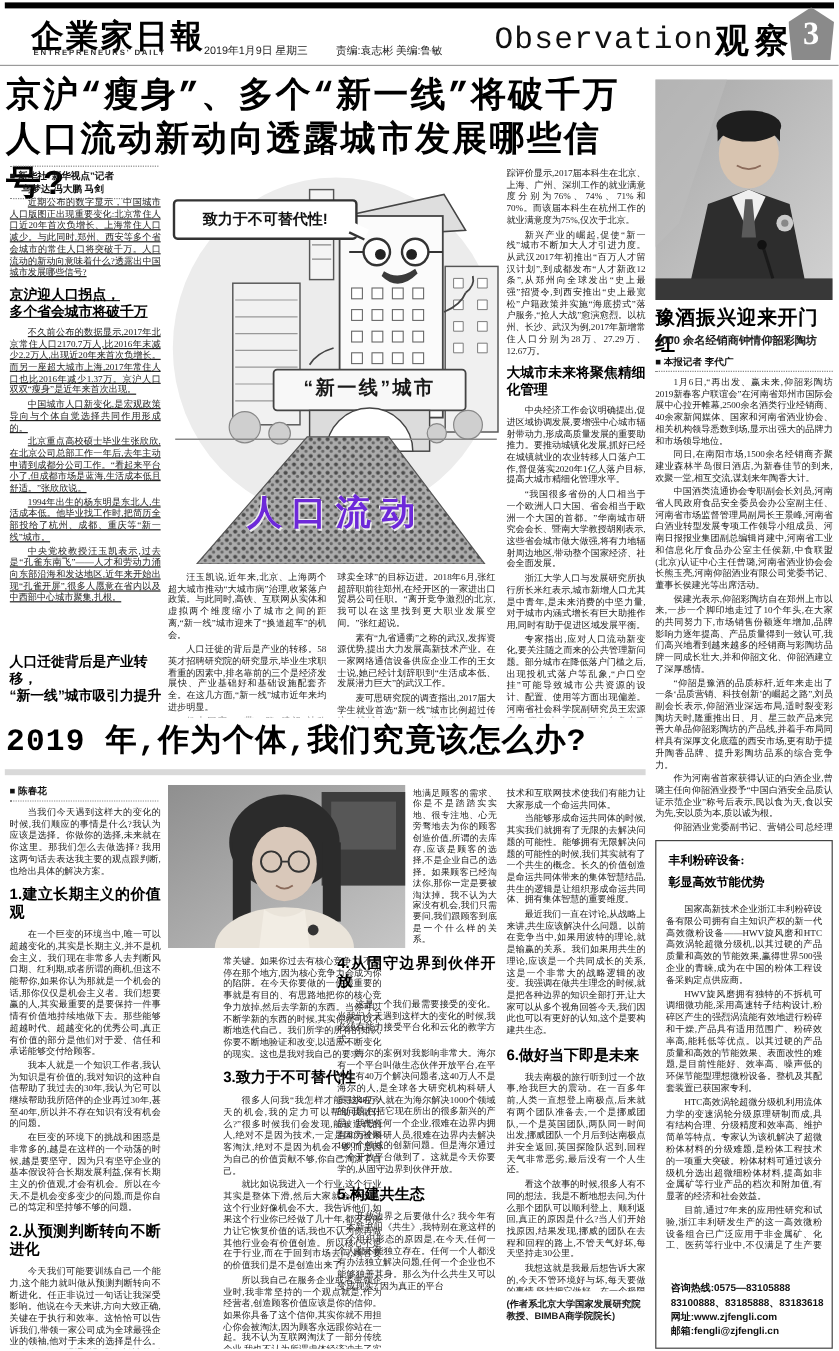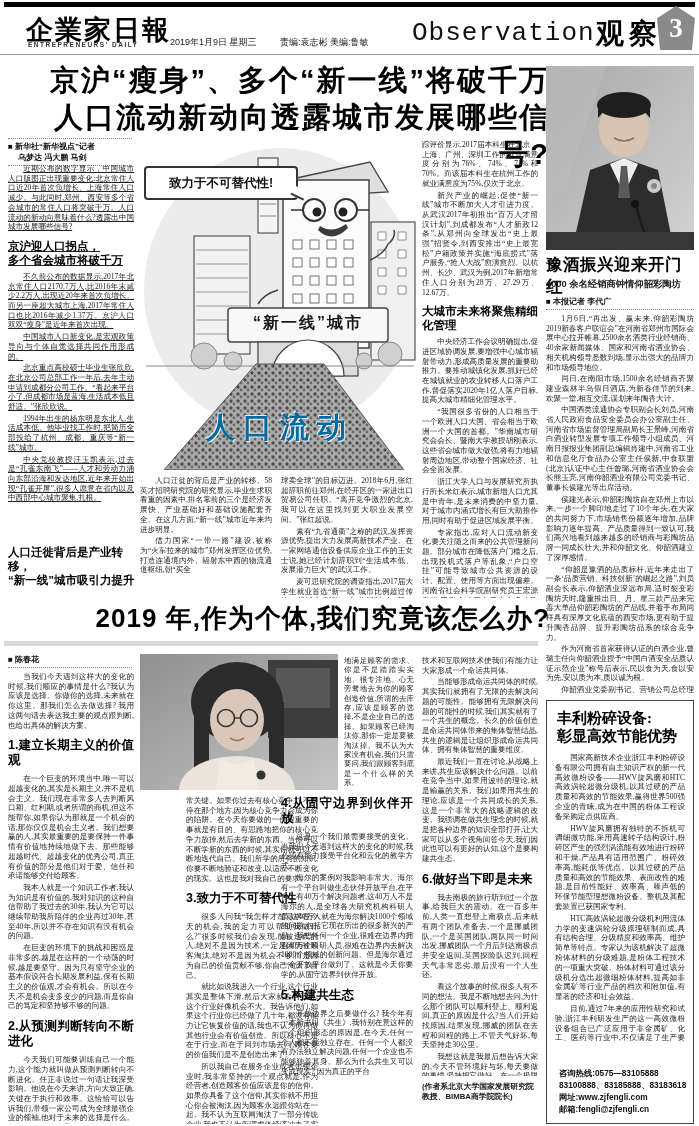--- a/index.html
+++ b/index.html
@@ -9,36 +9,36 @@
   .col{position:absolute;overflow:hidden;font-family:"Liberation Serif",serif;
        font-size:7.6px;line-height:9.7px;text-align:justify;color:#222;}
   .col p{margin:0 0 2px;text-indent:2em;}
   .subhead{font-family:"Liberation Sans",sans-serif;font-weight:bold;font-size:11.5px;
        line-height:14px;color:#000;text-indent:0;margin:7px 0 5px;}
   .numh{font-family:"Liberation Sans",sans-serif;font-weight:bold;font-size:12.5px;
        line-height:15px;color:#000;text-indent:0;margin:8px 0 6px;}
   .byline{position:absolute;font-size:8px;line-height:11px;font-weight:bold;
        border-top:1px dotted #888;border-bottom:1px dotted #888;padding:2px 0;color:#111;}
   .bar{position:absolute;background:#000;}
-  .hl{font-weight:900;color:#000;letter-spacing:2px;font-family:Liberation Sans, sans-serif;text-align:right;}
+  .hl{font-weight:900;color:#000;letter-spacing:2px;font-family:Liberation Mono, monospace;}
   .photo{position:absolute;overflow:hidden;}
   svg{display:block;}
   .bubble{position:absolute;left:6px;top:26px;width:150px;height:30px;background:#fff;
        border:2px solid #333;border-radius:4px;font-weight:bold;font-size:12.5px;
        display:flex;align-items:center;justify-content:center;color:#111;}
   .bubble:after{content:"";position:absolute;right:-10px;top:20px;width:14px;height:8px;
        background:#fff;border-bottom:2px solid #333;transform:rotate(25deg);}
   .bannerlbl{position:absolute;left:92px;top:173px;width:156px;text-align:center;
        font-weight:900;font-size:16px;letter-spacing:2px;color:#1a1a1a;}
   .crowdlbl{position:absolute;left:0;top:268px;width:284px;text-align:center;font-weight:900;
-       font-size:29px;letter-spacing:8px;color:#0369a1;
+       font-size:29px;letter-spacing:8px;color:#6d28d9;
        text-shadow:1px 1px 0 #eee,-1px -1px 0 #eee;}
   .adbox{position:absolute;left:546px;top:700px;width:146px;height:422px;
        border:1.5px solid #444;background:#fff;}
-  .adtitle{font-weight:900;font-size:15px;line-height:18px;color:#000;margin:8px 10px 4px;
+  .adtitle{font-weight:900;font-size:10px;line-height:18px;color:#000;margin:8px 10px 4px;
        font-family:"Liberation Serif",serif;}
   .adflow{position:absolute;left:8px;right:8px;top:52px;height:288px;overflow:hidden;
        font-family:"Liberation Serif",serif;font-size:7.6px;line-height:9.8px;text-align:justify;}
   .adflow p{margin:0 0 2px;text-indent:2em;}
   .adcontact{position:absolute;left:12px;right:6px;bottom:8px;font-weight:bold;
        font-size:8.3px;line-height:12px;color:#111;}
   .credit{font-weight:bold;font-size:7.8px;line-height:10px;font-family:"Liberation Sans",sans-serif;}
 </style>
 </head>
 <body>
@@ -137,20 +137,21 @@
     </defs>
     <polygon points="26,330 118,224 186,224 266,330" fill="#ababab" stroke="#555" stroke-width="1"></polygon>
     <polygon points="26,330 118,224 186,224 266,330" fill="url(#dots)"></polygon>
   </svg>
   <div class="bubble">致力于不可替代性!</div>
   <div class="bannerlbl">“新一线”城市</div>
   <div class="crowdlbl">人口流动</div>
 </div>
 
 <div class="col" style="left:140px;top:476px;width:132px;height:122px;">
+  <p>汪玉凯说,近年来,北京、上海两个超大城市推动“大城市病”治理,收紧落户政策。与此同时,高铁、互联网从实体和虚拟两个维度缩小了城市之间的距离,“新一线”城市迎来了“换道超车”的机会。</p>
   <p>人口迁徙的背后是产业的转移。58英才招聘研究院的研究显示,毕业生求职看重的因素中,排名靠前的三个是经济发展快、产业基础好和基础设施配套齐全。在这几方面,“新一线”城市近年来均进步明显。</p>
   <p>借力国家“一带一路”建设,被称为“火车拉来的城市”郑州发挥区位优势,打造连通境内外、辐射东中西的物流通道枢纽,朝“买全</p>
 </div>
 <div class="col" style="left:281px;top:476px;width:132px;height:122px;">
   <p style="text-indent:0;">球卖全球”的目标迈进。2018年6月,张红超辞职前往郑州,在经开区的一家进出口贸易公司任职。“离开竞争激烈的北京,我可以在这里找到更大职业发展空间。”张红超说。</p>
   <p>素有“九省通衢”之称的武汉,发挥资源优势,提出大力发展高新技术产业。在一家网络通信设备供应企业工作的王女士说,她已经计划辞职到“生活成本低、发展潜力巨大”的武汉工作。</p>
   <p>麦可思研究院的调查指出,2017届大学生就业首选“新一线”城市比例超过传统一线城市(31%)。与此同时,在“新一线”城市就业的2017届大学生毕业半年后就业满意度跟</p>
 </div>
 
 <div class="col" style="left:422px;top:140px;width:116px;height:458px;">

